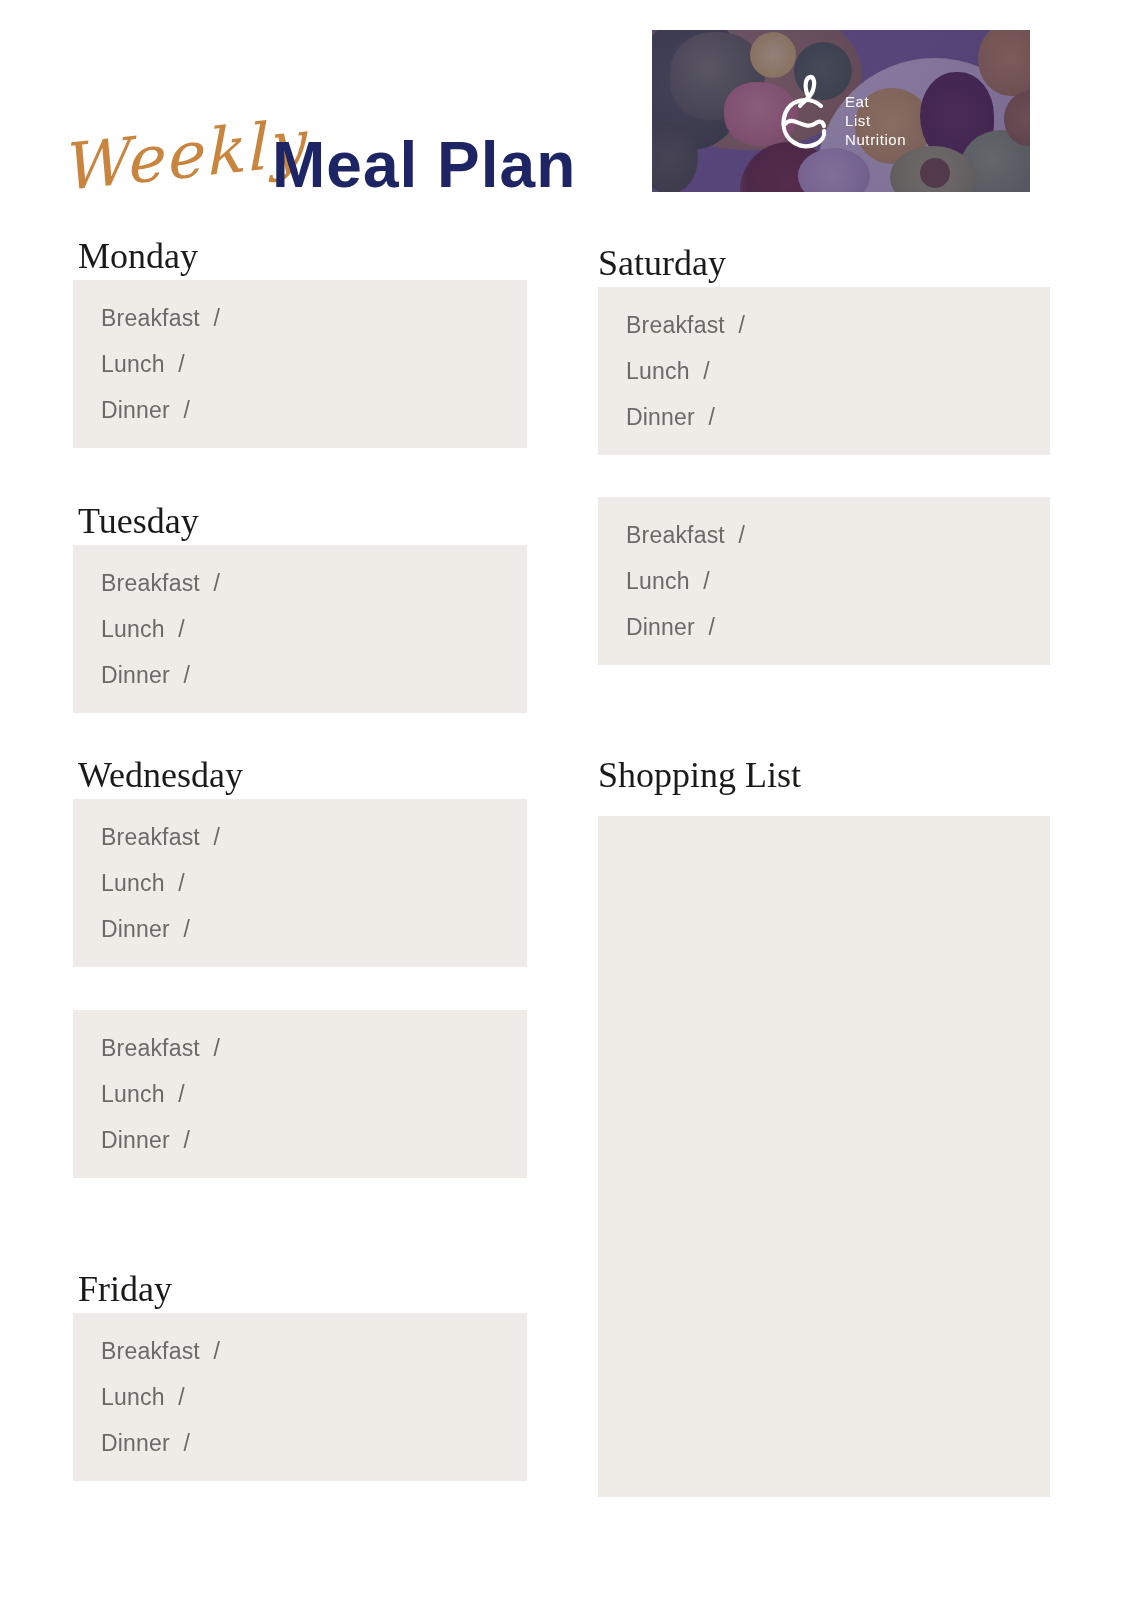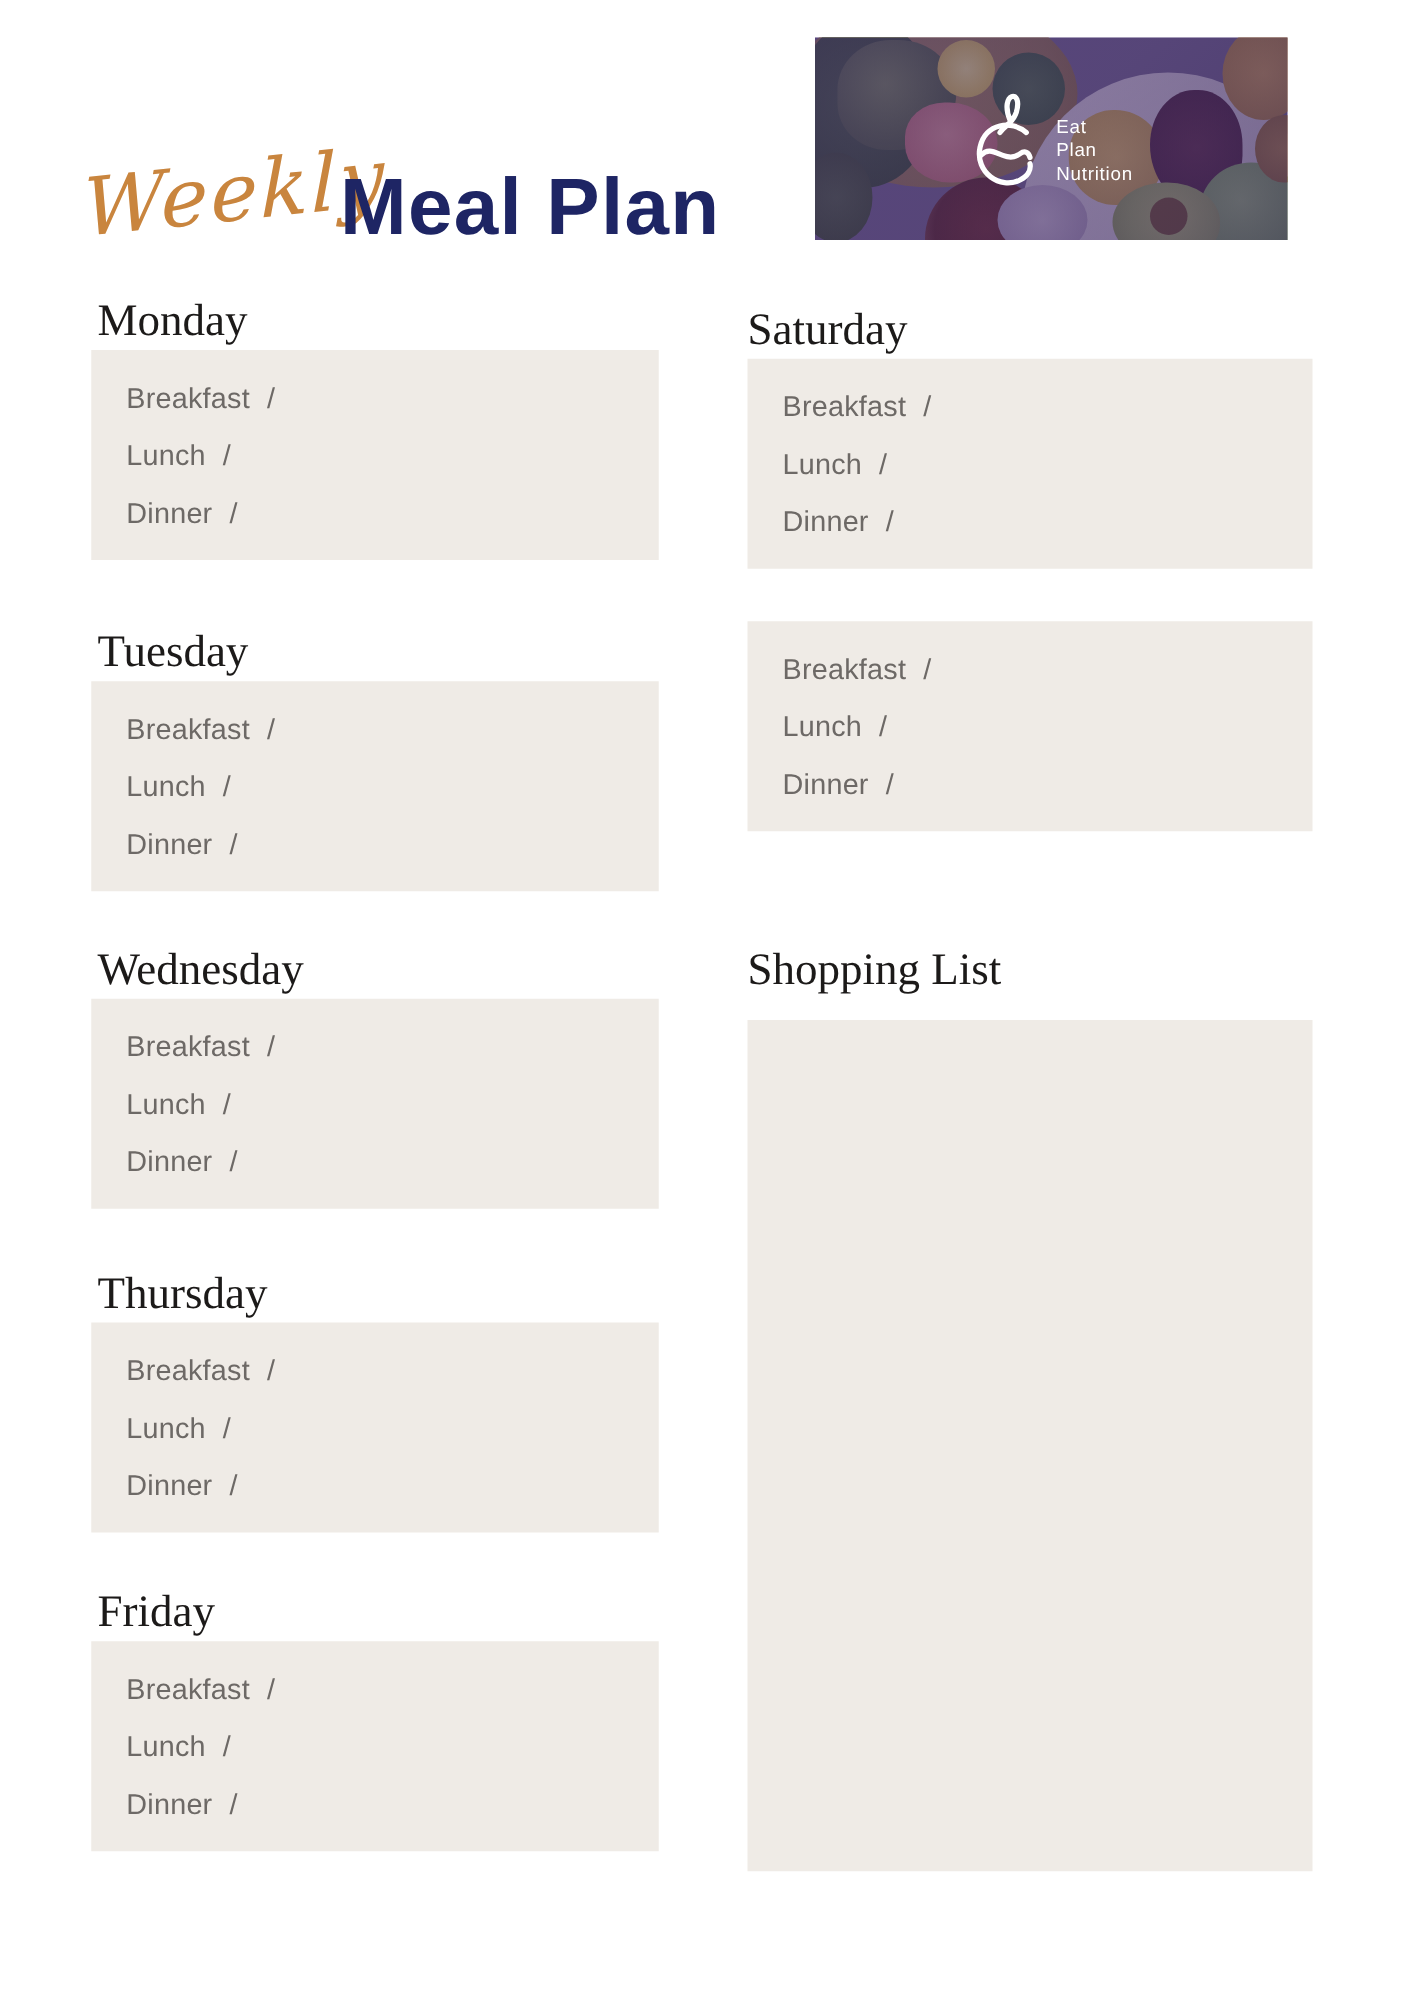--- a/index.html
+++ b/index.html
@@ -112,21 +112,21 @@
   <div class="shape sh-sprouts"></div>
   <div class="banner-overlay"></div>
 
   <svg class="banner-logo" viewBox="0 0 62 88" fill="none">
     <path d="M 34 28 C 25 6, 45 2, 39 22 C 36 31, 29 33, 26 38" stroke="#ffffff" stroke-width="4.2" stroke-linecap="round" fill="none"></path>
     <path d="M 47 38 C 36 28, 14 30, 10 50 C 6 70, 26 84, 42 76 C 48 73, 51 68, 50 63" stroke="#ffffff" stroke-width="4.2" stroke-linecap="round" fill="none"></path>
     <path d="M 11 56 C 20 46, 30 64, 42 55 C 46 52, 49 54, 50 58" stroke="#ffffff" stroke-width="4.2" stroke-linecap="round" fill="none"></path>
   </svg>
   <div class="brand-text">
     <div>Eat</div>
-    <div>Plan</div>
+    <div>List</div>
     <div>Nutrition</div>
   </div>
 </div>
 
 <section class="section col-left" style="top:232px">
   <h2 class="day-heading">Monday</h2>
   <div class="meal-box">
     <div class="meal-row">Breakfast /</div>
     <div class="meal-row">Lunch /</div>
     <div class="meal-row">Dinner /</div>
@@ -145,21 +145,20 @@
 <section class="section col-left" style="top:751px">
   <h2 class="day-heading">Wednesday</h2>
   <div class="meal-box">
     <div class="meal-row">Breakfast /</div>
     <div class="meal-row">Lunch /</div>
     <div class="meal-row">Dinner /</div>
   </div>
 </section>
 
 <section class="section col-left" style="top:1010px">
-  <h2 class="day-heading">Thursday</h2>
   <div class="meal-box">
     <div class="meal-row">Breakfast /</div>
     <div class="meal-row">Lunch /</div>
     <div class="meal-row">Dinner /</div>
   </div>
 </section>
 
 <section class="section col-left" style="top:1265px">
   <h2 class="day-heading">Friday</h2>
   <div class="meal-box">

